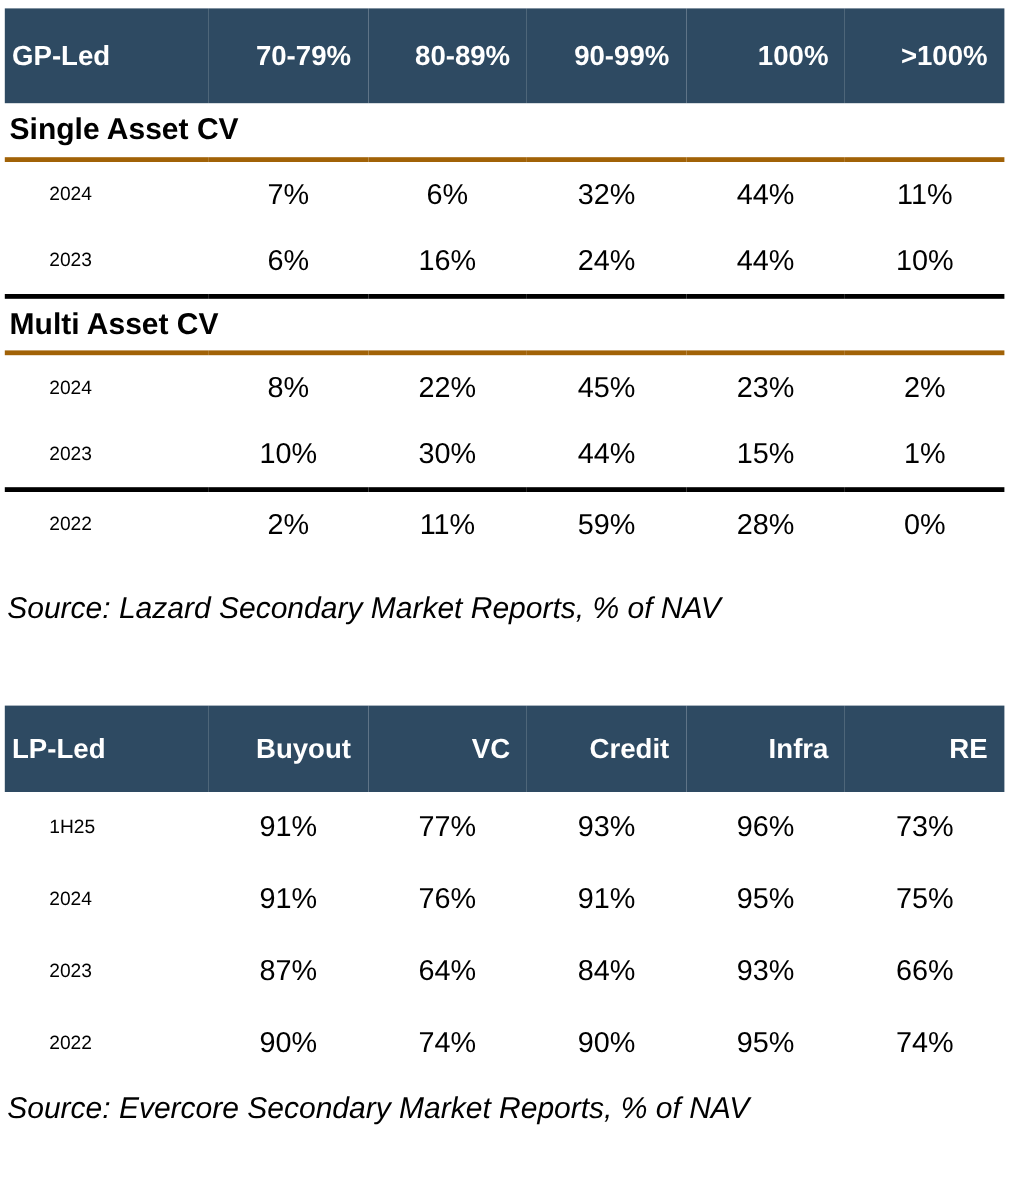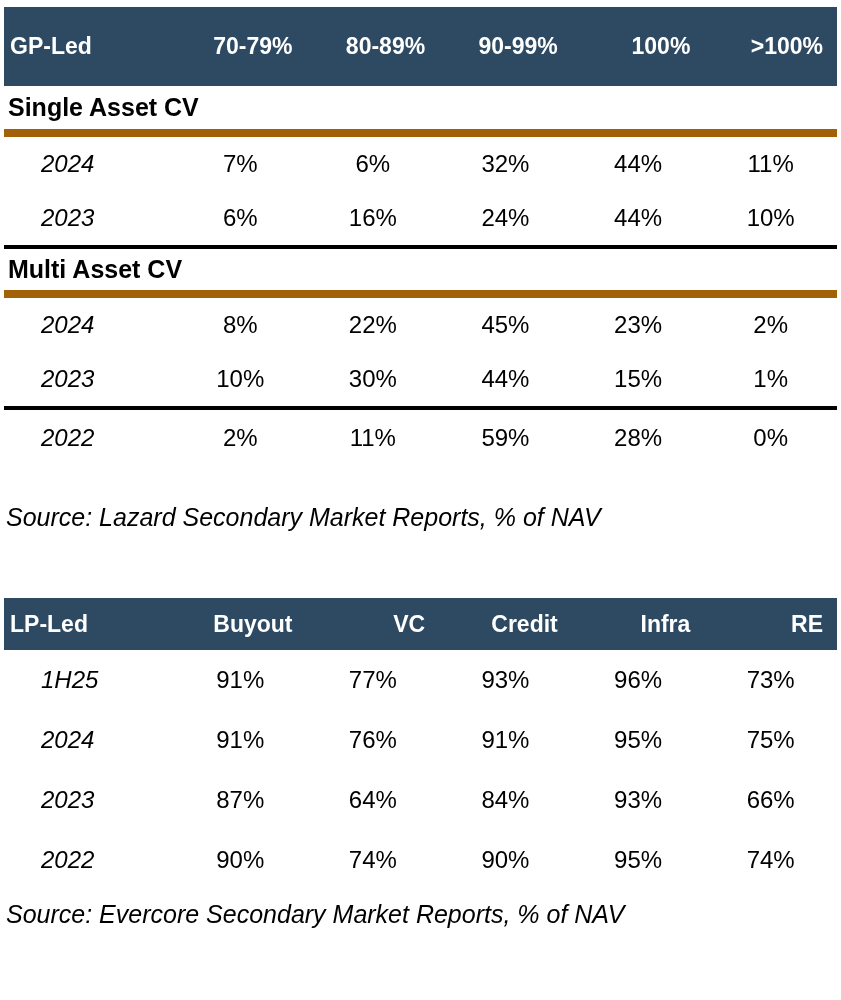--- a/index.html
+++ b/index.html
@@ -27,60 +27,59 @@
 
   
   thead th {
     background: #2e4a62;
     color: #ffffff;
     font-weight: bold;
     font-size: 23px;
     vertical-align: middle;
   }
   .tbl1 thead tr { height: 79px; }
-  .tbl2 thead tr { height: 52px; }
+  .tbl2 thead tr { height: 72px; }
   th.h-first { text-align: left;  padding-left: 6px; }
   th.h-num   { text-align: right; padding-right: 14px; }
 
   
   tr.section-row td {
     font-weight: bold;
     font-size: 25px;
     text-align: left;
     padding-left: 4px;
     vertical-align: middle;
-    border-bottom: 8px solid #a16207;
+    border-bottom: 4px solid #a16207;
   }
   .tbl1 tr.section-row { height: 47px; }
 
   
   td.d-first {
     text-align: left;
     padding-left: 37px;
-    font-size: 24px;
-    vertical-align: middle;
-    font-style: italic;
+    font-size: 16px;
+    vertical-align: middle;
   }
   td.d-num {
     text-align: center;
     font-size: 24px;
     vertical-align: middle;
   }
   .tbl1 tr.data-row { height: 57px; }
   .tbl2 tr.data-row { height: 60px; }
   tr.rule-below td { border-bottom: 4px solid #000000; }
 
   
   .source {
     font-style: italic;
     font-size: 25px;
     color: #000000;
     padding-left: 2px;
   }
-  .source-1 { margin-top: 38px; }
+  .source-1 { margin-top: 28px; }
   .source-2 { margin-top: 10px; }
 
   .tbl2 { margin-top: 66px; }
 </style>
 </head>
 <body>
 
 <div class="page">
 
   <table class="tbl1">

